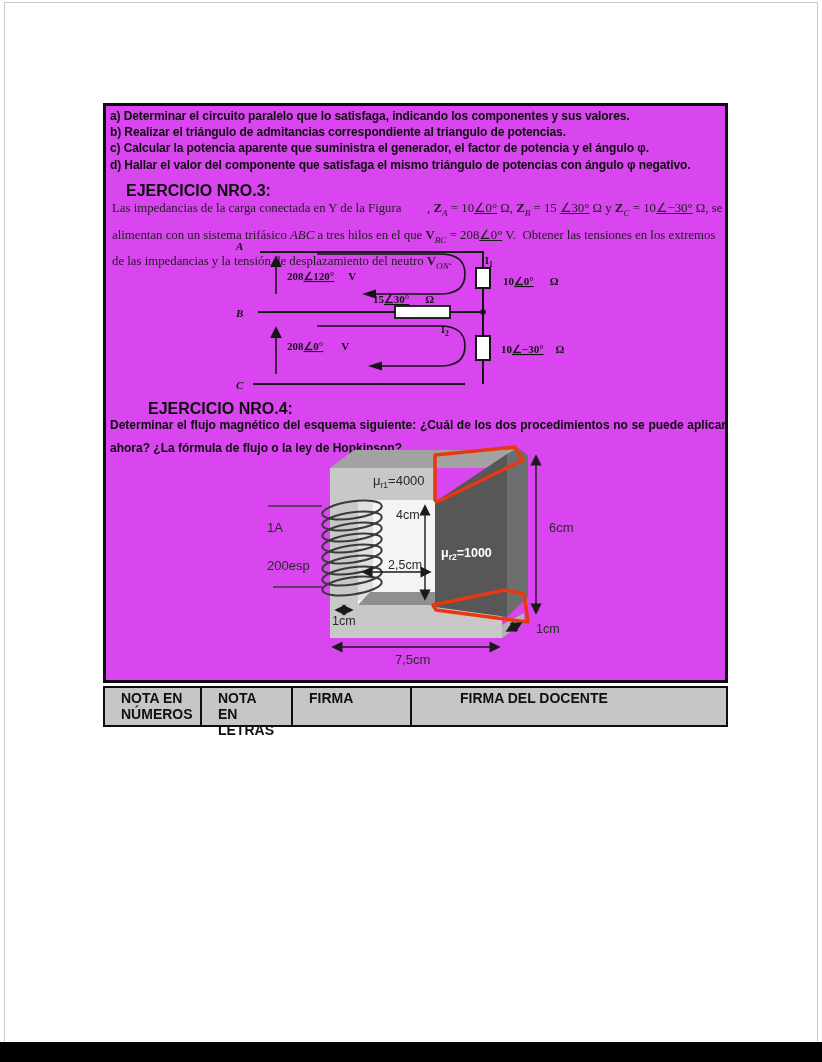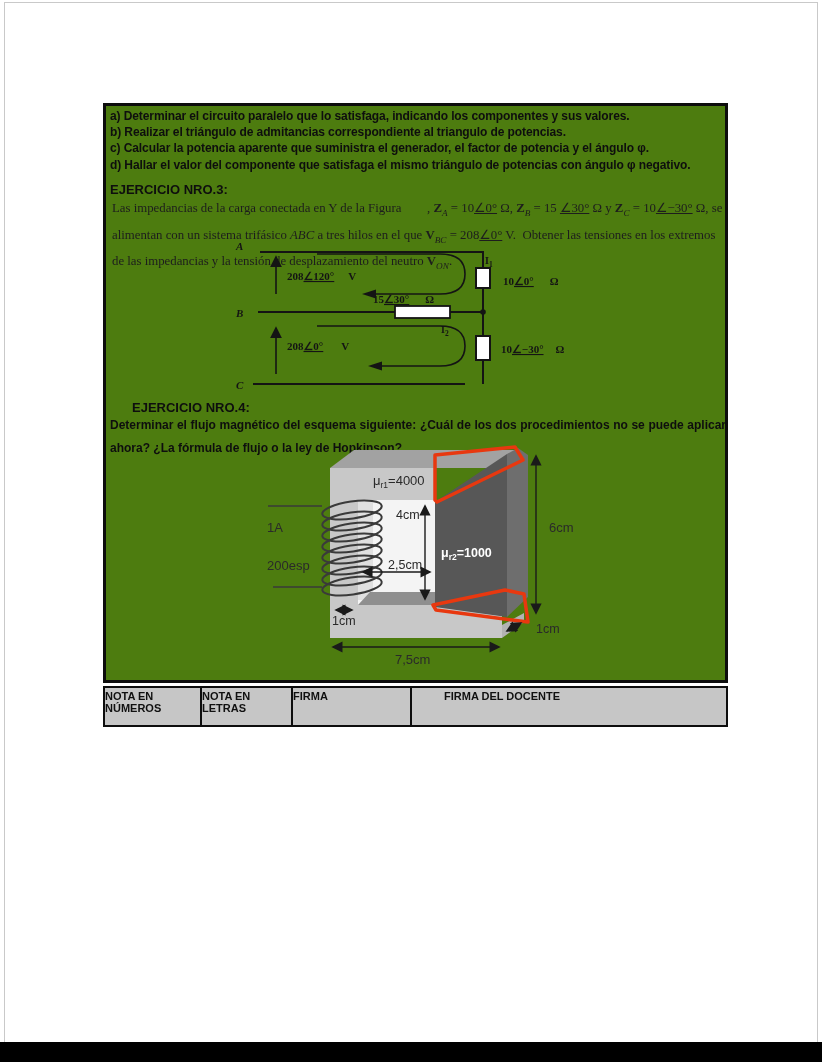--- a/index.html
+++ b/index.html
@@ -2,39 +2,39 @@
 <html><head>
 <meta charset="utf-8">
 <style>
   html,body{margin:0;padding:0;}
   body{width:822px;height:1062px;position:relative;background:#ffffff;
        font-family:"Liberation Sans",sans-serif;color:#111;}
   .page-frame{position:absolute;left:4px;top:2px;width:812px;height:1040px;
        border-left:1px solid #c9c9c9;border-top:1px solid #c9c9c9;border-right:1px solid #c9c9c9;}
   .bottom-bar{position:absolute;left:0;top:1042px;width:822px;height:20px;background:#000;}
   .sheet{position:absolute;left:103px;top:103px;width:625px;height:580px;
-       border:3px solid #0d0d0d;box-sizing:border-box;background:#4d7c0f;}
+       border:3px solid #0d0d0d;box-sizing:border-box;background:#d946ef;}
   .tasks{position:absolute;left:4px;top:2px;right:4px;}
   .task-line{font-weight:bold;font-size:12px;line-height:16.2px;letter-spacing:-0.1px;color:#0e0e0e;}
-  .ex-heading{position:absolute;left:4px;font-weight:bold;font-size:13px;color:#0e0e0e;}
+  .ex-heading{position:absolute;left:20px;font-weight:bold;font-size:16px;color:#0e0e0e;}
   .ex3-heading{top:76px;}
   .ex3-para{position:absolute;left:6px;top:91px;width:613px;
        font-family:"Liberation Serif",serif;font-size:12.8px;line-height:22px;color:#1d1d1d;}
   .ex3-para sub{font-size:0.72em;font-style:italic;}
   .ex4-heading{top:294px;padding-left:22px;}
   .ex4-para{position:absolute;left:4px;top:308px;width:616px;text-align:justify;
        font-weight:bold;font-size:12px;line-height:23px;color:#0e0e0e;}
   .circuit-svg{position:absolute;left:129px;top:134px;}
   .core-svg{position:absolute;left:149px;top:339px;}
   .circ-text{font-family:"Liberation Serif",serif;font-weight:bold;fill:#141414;}
   .core-label{font-family:"Liberation Sans",sans-serif;fill:#2a2a2a;}
   .grade-table{position:absolute;left:103px;top:686px;width:625px;height:41px;
        box-sizing:border-box;border:2px solid #0d0d0d;background:#c6c6c6;display:flex;}
-  .grade-cell{box-sizing:border-box;border-right:2px solid #0d0d0d;padding:2px 0;
-       font-size:11px;font-weight:bold;color:#101010;}
+  .grade-cell{box-sizing:border-box;border-right:2px solid #0d0d0d;padding:2px 16px;
+       font-size:14px;font-weight:bold;color:#101010;}
   .grade-cell:last-child{border-right:none;margin-left:32px;}
   .gc1{width:97px;} .gc2{width:91px;} .gc3{width:119px;} .gc4{flex:1;}
 </style>
 </head>
 <body>
 
 <div class="page-frame"></div>
 
 <div class="sheet">
 

